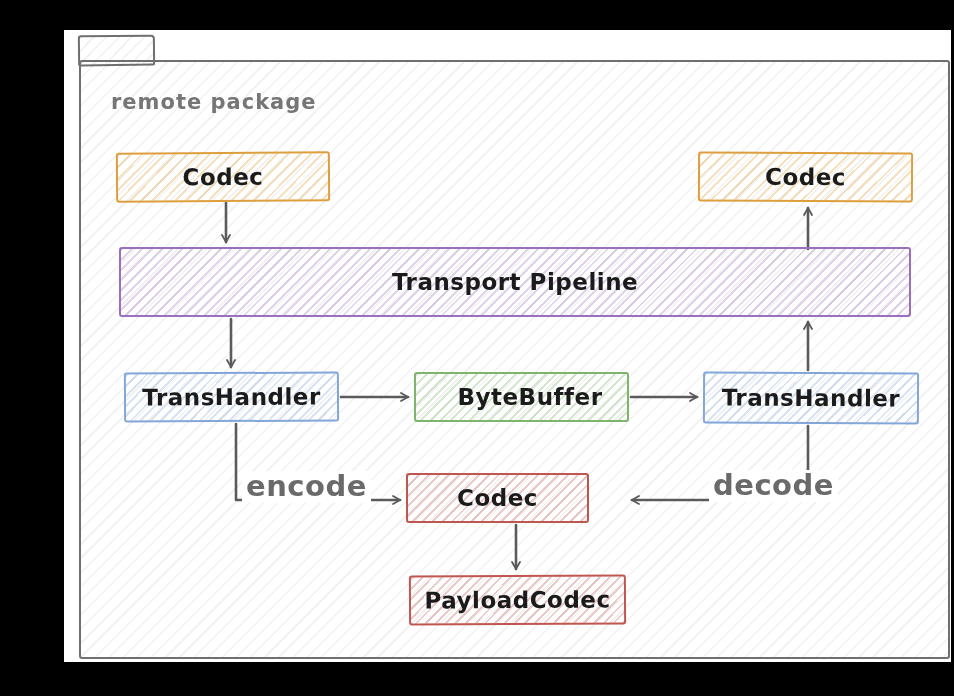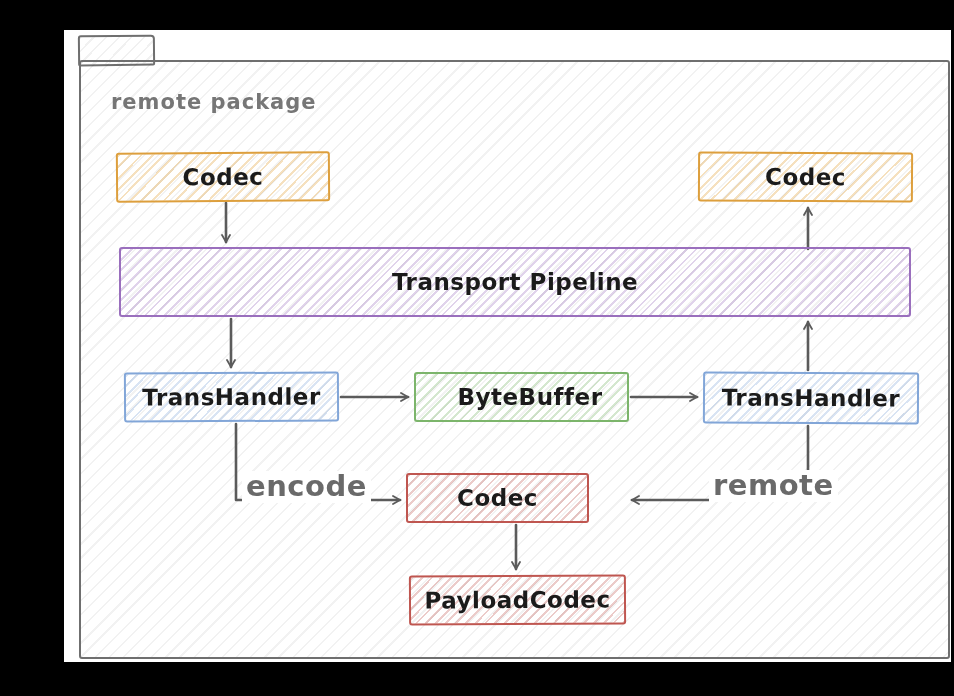--- a/index.html
+++ b/index.html
@@ -86,21 +86,21 @@
       <line x1="167" y1="289" x2="167" y2="337" marker-end="url(#arr)"></line>
       <line x1="277" y1="367" x2="344" y2="367" marker-end="url(#arr)"></line>
       <line x1="567" y1="367" x2="633" y2="367" marker-end="url(#arr)"></line>
       <line x1="744" y1="340" x2="744" y2="292" marker-end="url(#arr)"></line>
       <polyline points="172,394 172,470 336,470" marker-end="url(#arr)"></polyline>
       <polyline points="744,396 744,470 568,470" marker-end="url(#arr)"></polyline>
       <line x1="452" y1="495" x2="452" y2="539" marker-end="url(#arr)"></line>
     </svg>
 
     <div class="edge-label lbl-encode">encode</div>
-    <div class="edge-label lbl-decode">remote</div>
+    <div class="edge-label lbl-decode">decode</div>
 
     <div class="node orange n-client">
       <span>Codec</span>
     </div>
     <div class="node orange n-server">
       <span>Codec</span>
     </div>
     <div class="node purple n-pipeline">
       <span>Transport Pipeline</span>
     </div>

